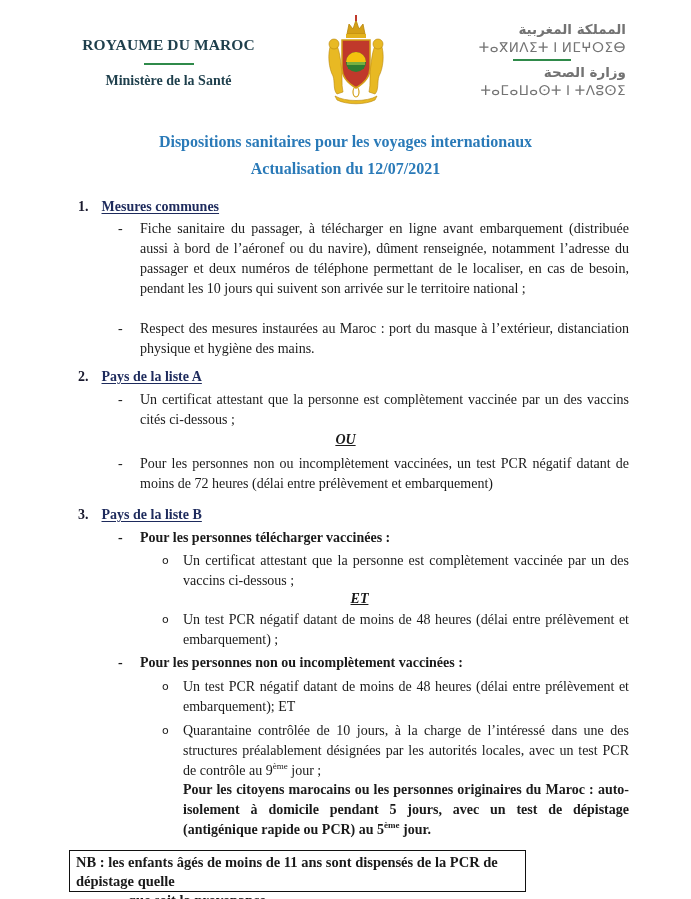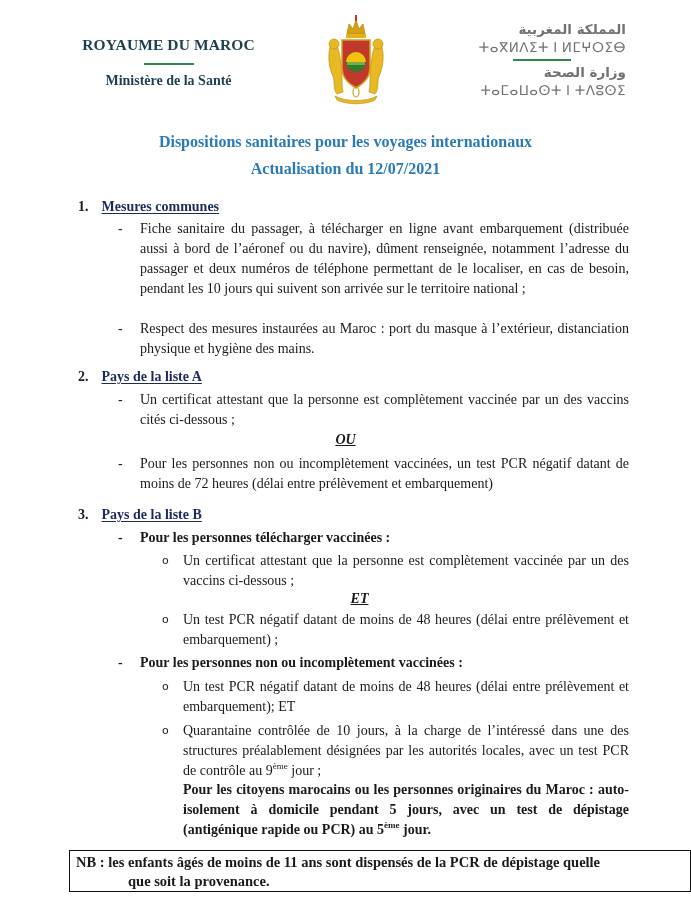--- a/index.html
+++ b/index.html
@@ -31,21 +31,21 @@
   .para { position: absolute; font-size: 14px; line-height: 20px; text-align: justify; }
   .para .dash { position: absolute; left: -22px; top: 0; }
   .para .circ { position: absolute; left: -21px; top: 0; font-family: "DejaVu Sans", sans-serif; font-size: 11px; }
   .lvl1 { left: 140px; width: 489px; }
   .lvl2 { left: 183px; width: 446px; }
   .bold { font-weight: bold; }
   .center-conn { position: absolute; left: 0; width: 691px; text-align: center; font-weight: bold; font-style: italic; text-decoration: underline; font-size: 14px; }
   sup { font-size: 9px; line-height: 0; vertical-align: super; }
 
   .nb-box {
-    position: absolute; left: 69px; top: 850px; width: 622px; height: 42px;
+    position: absolute; left: 69px; top: 850px; width: 457px; height: 42px;
     border: 1.5px solid #111; box-sizing: border-box;
     font-weight: bold; font-size: 14.5px; line-height: 19px; padding: 2px 6px 0 6px;
   }
   .nb-box .l2 { padding-left: 52px; }
 </style>
 </head>
 <body>
 
 <div class="header">
   <div class="hdr-left">

